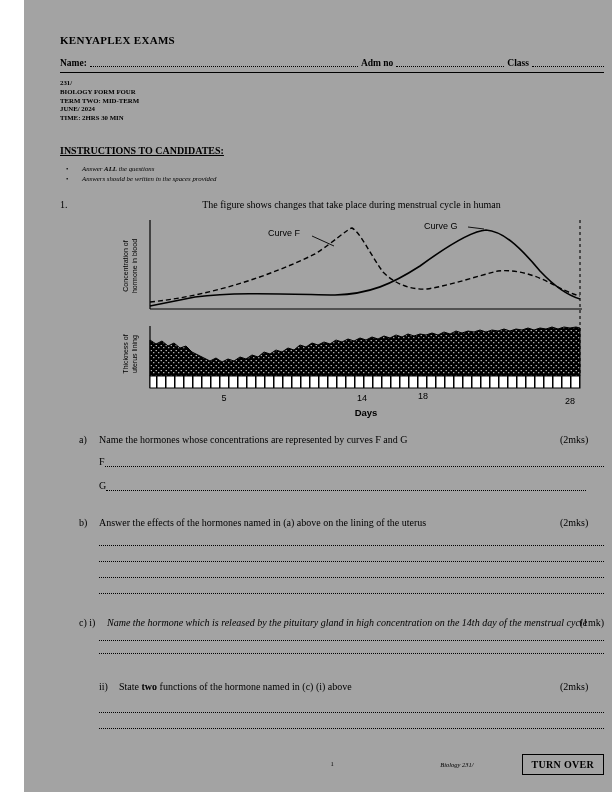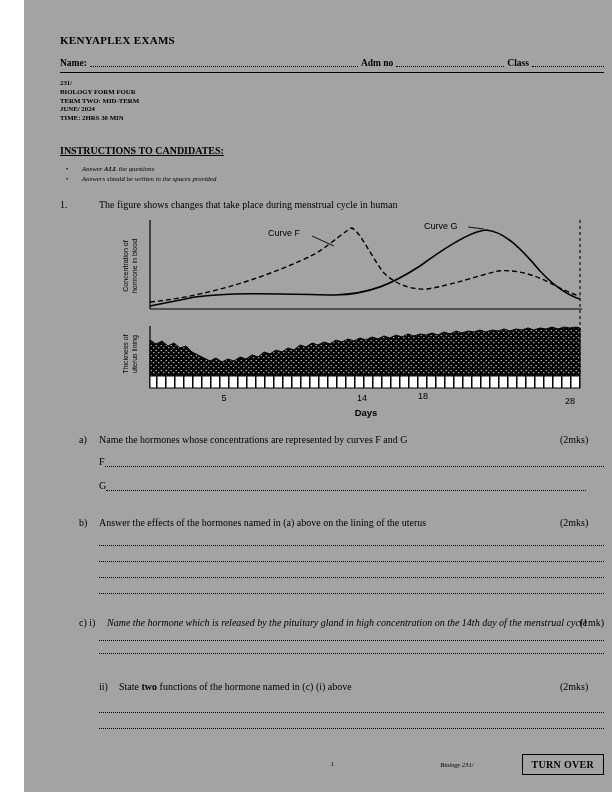--- a/index.html
+++ b/index.html
@@ -19,21 +19,21 @@
   .rule { border:0; border-top:1px solid #000; margin-top:4px; }
   .paper-info { margin-top:6px; font-size:6.8px; font-weight:bold; line-height:1.3; }
   .instructions-heading { margin-top:22px; font-size:10px; font-weight:bold; text-decoration:underline; }
   .bullets { margin-top:8px; }
   .bullet-row { display:flex; font-size:6.8px; font-style:italic; line-height:1.45; }
   .bullet-glyph { width:22px; text-align:left; padding-left:6px; font-style:normal; }
   .bullet-text { flex:1; }
   .bold-it { font-weight:bold; }
   .q-row { display:flex; font-size:10px; margin-top:15px; }
   .q-num { width:39px; }
-  .q-text { flex:1; }
+  .q-text { flex:1;text-align:center; }
   .figure-wrap { margin-top:4px; margin-left:48px;text-align:center; }
   .ans-row { display:flex; font-size:10px; position:relative; }
   .ans-indent { width:20px; margin-left:19px; }
   .ans-text { flex:1; padding-right:10px; }
   .marks { width:44px; text-align:left; white-space:nowrap; }
   .dotline-row { display:flex; align-items:flex-end; font-size:10px; margin-left:39px; }
   .dotline-label { white-space:nowrap; }
   .dots { flex:1; border-bottom:1.4px dotted #000; height:11px; }
   .dots-block { margin-left:39px; }
   .dots-line { border-bottom:1.4px dotted #000; height:16px; }

